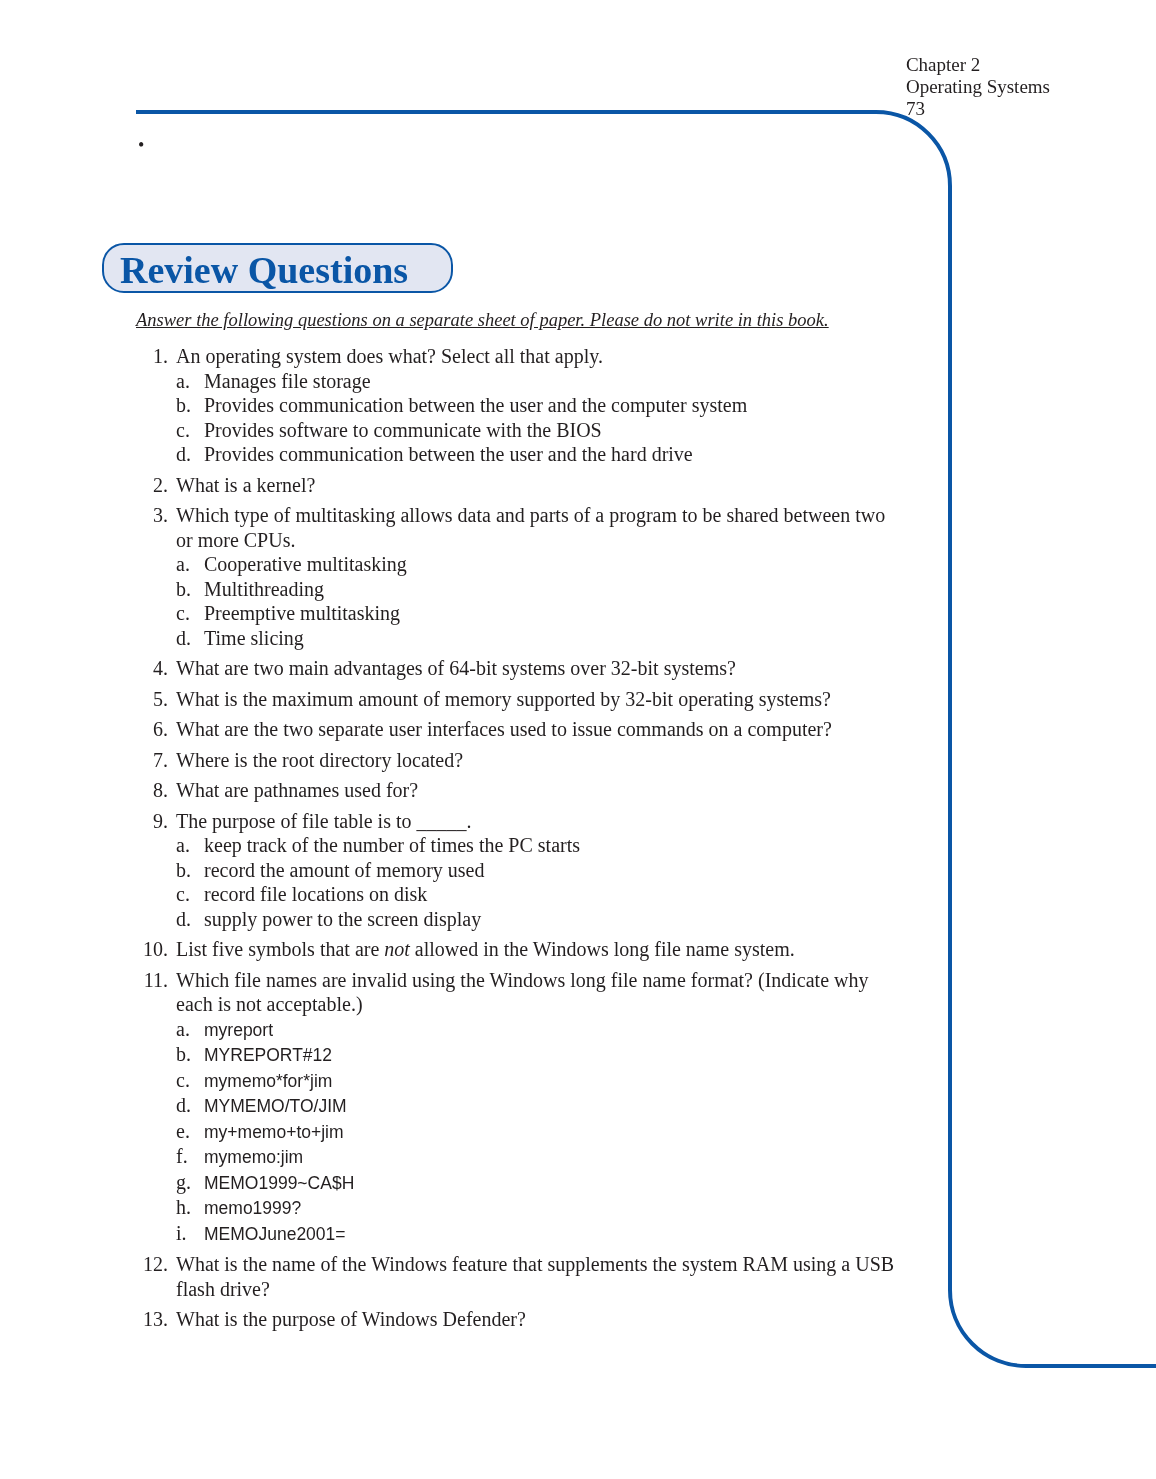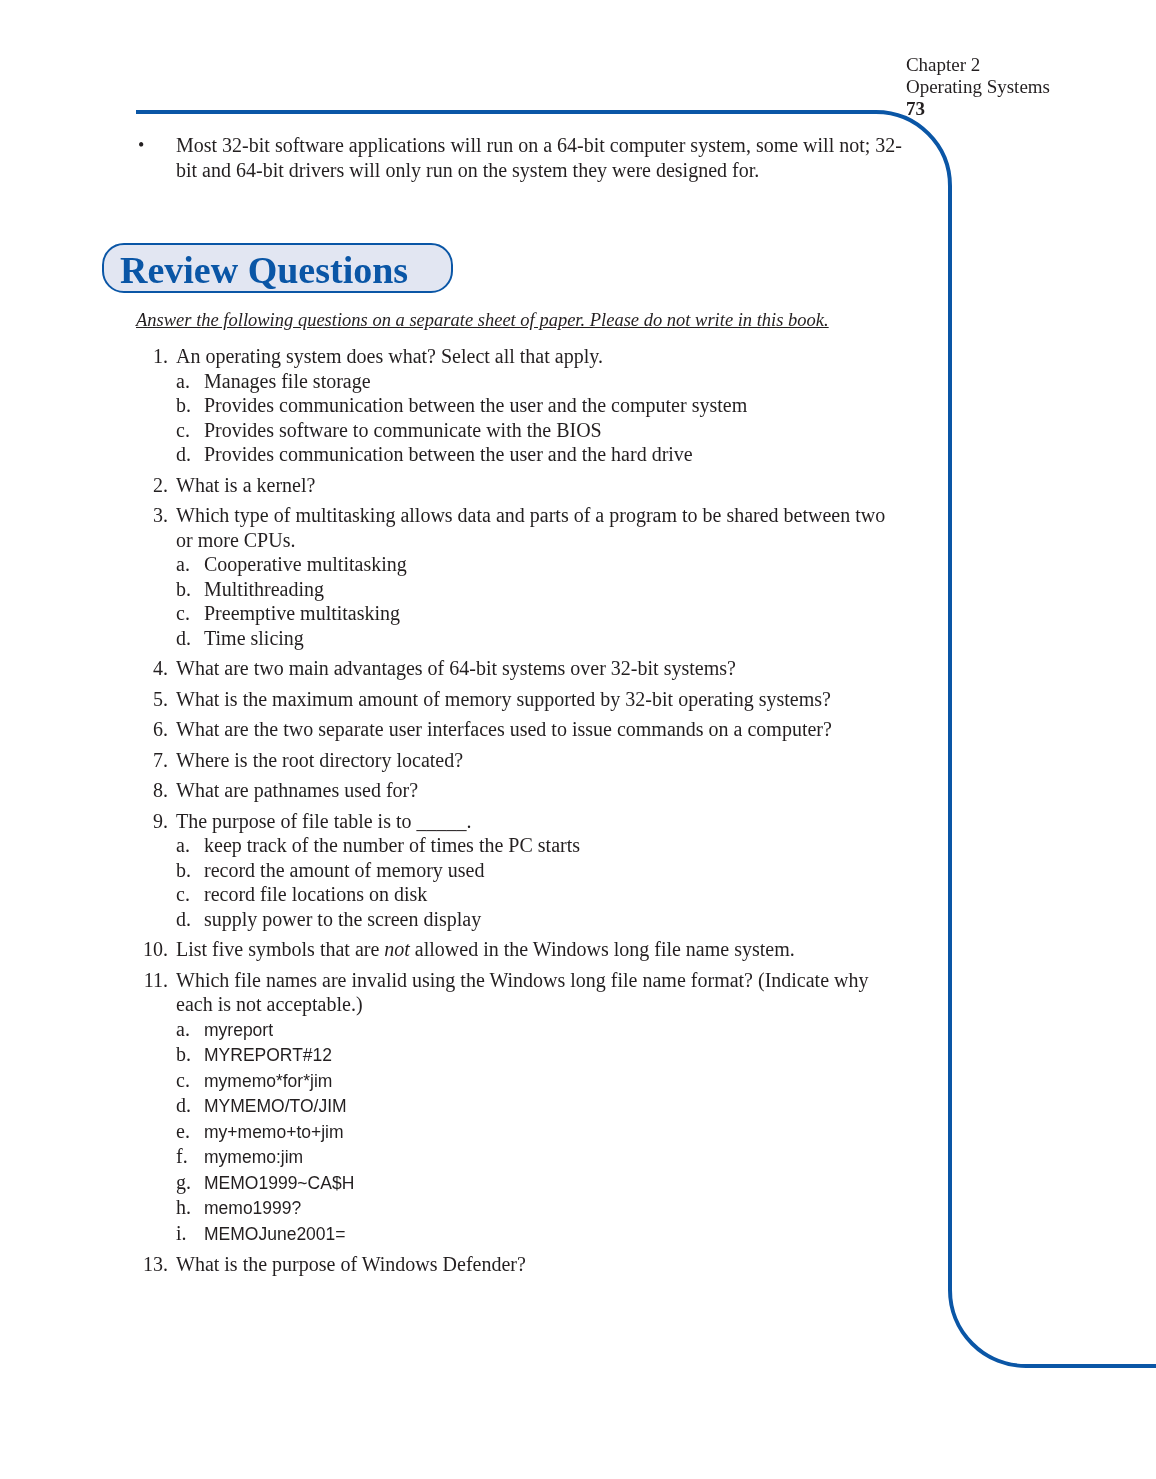--- a/index.html
+++ b/index.html
@@ -7,21 +7,21 @@
     width: 1156px; height: 1479px; position: relative; overflow: hidden;
     font-family: "Liberation Serif", "DejaVu Serif", serif;
     color: #231f20;
   }
   .running-head {
     position: absolute; top: 54px; right: 68px;
     font-size: 19px; display: flex; gap: 0; align-items: baseline; flex-direction: column;
   }
   .running-head .chapter { margin-right: 36px; }
   .running-head .title { margin-right: 38px; }
-  .running-head .page-num { font-weight: bold; text-align: center; }
+  .running-head .page-num { font-weight: normal; text-align: center; }
 
   .frame {
     position: absolute; left: 136px; top: 110px;
     width: 1040px; height: 1258px;
     pointer-events: none;
   }
   .frame svg { position: absolute; left: 0; top: 0; overflow: visible; }
 
   .content { position: absolute; left: 136px; top: 133px; width: 760px; }
 
@@ -67,21 +67,20 @@
 
 <div class="frame">
   <svg width="1040" height="1262">
     <path d="M0 2 L740 2 A74 74 0 0 1 814 76 L814 1180 A76 76 0 0 0 890 1256 L1030 1256" fill="none" stroke="#0a56a6" stroke-width="4"></path>
   </svg>
 </div>
 
 <div class="content">
   <div class="bullet-item">
     <span class="bullet">•</span>
-    <span>Most 32-bit software applications will run on a 64-bit computer system, some will not; 32-bit and 64-bit drivers will only run on the system they were designed for.</span>
   </div>
 </div>
 
 <div class="rq-heading">Review Questions</div>
 <div class="instructions">Answer the following questions on a separate sheet of paper. Please do not write in this book.</div>
 
 <div class="questions" id="questions">
     <div class="q">
       <span class="num">1.</span>
       <div>An operating system does what? Select all that apply.</div>
@@ -149,16 +148,20 @@
         <div class="opt sans"><span class="letter">c.</span><span class="text">mymemo*for*jim</span></div>
         <div class="opt sans"><span class="letter">d.</span><span class="text">MYMEMO/TO/JIM</span></div>
         <div class="opt sans"><span class="letter">e.</span><span class="text">my+memo+to+jim</span></div>
         <div class="opt sans"><span class="letter">f.</span><span class="text">mymemo:jim</span></div>
         <div class="opt sans"><span class="letter">g.</span><span class="text">MEMO1999~CA$H</span></div>
         <div class="opt sans"><span class="letter">h.</span><span class="text">memo1999?</span></div>
         <div class="opt sans"><span class="letter">i.</span><span class="text">MEMOJune2001=</span></div>
       </div>
     </div>
     <div class="q">
+      <span class="num">12.</span>
+      <div>What is the name of the Windows feature that supplements the system RAM using a USB flash drive?</div>
+    </div>
+    <div class="q">
       <span class="num">13.</span>
       <div>What is the purpose of Windows Defender?</div>
     </div>
   </div>
 
 </body></html>

